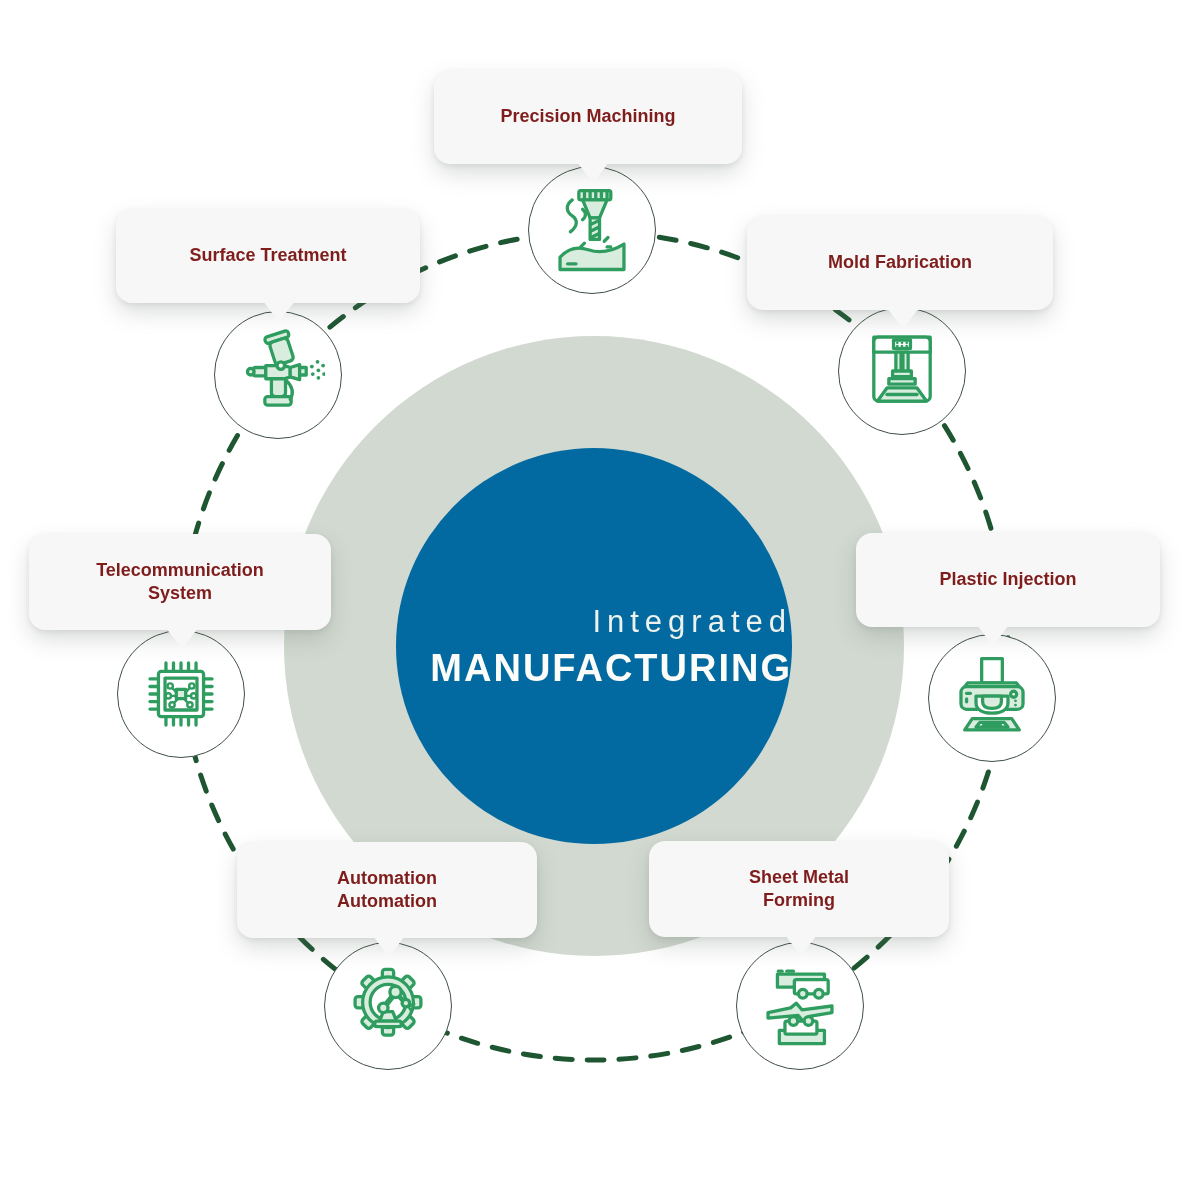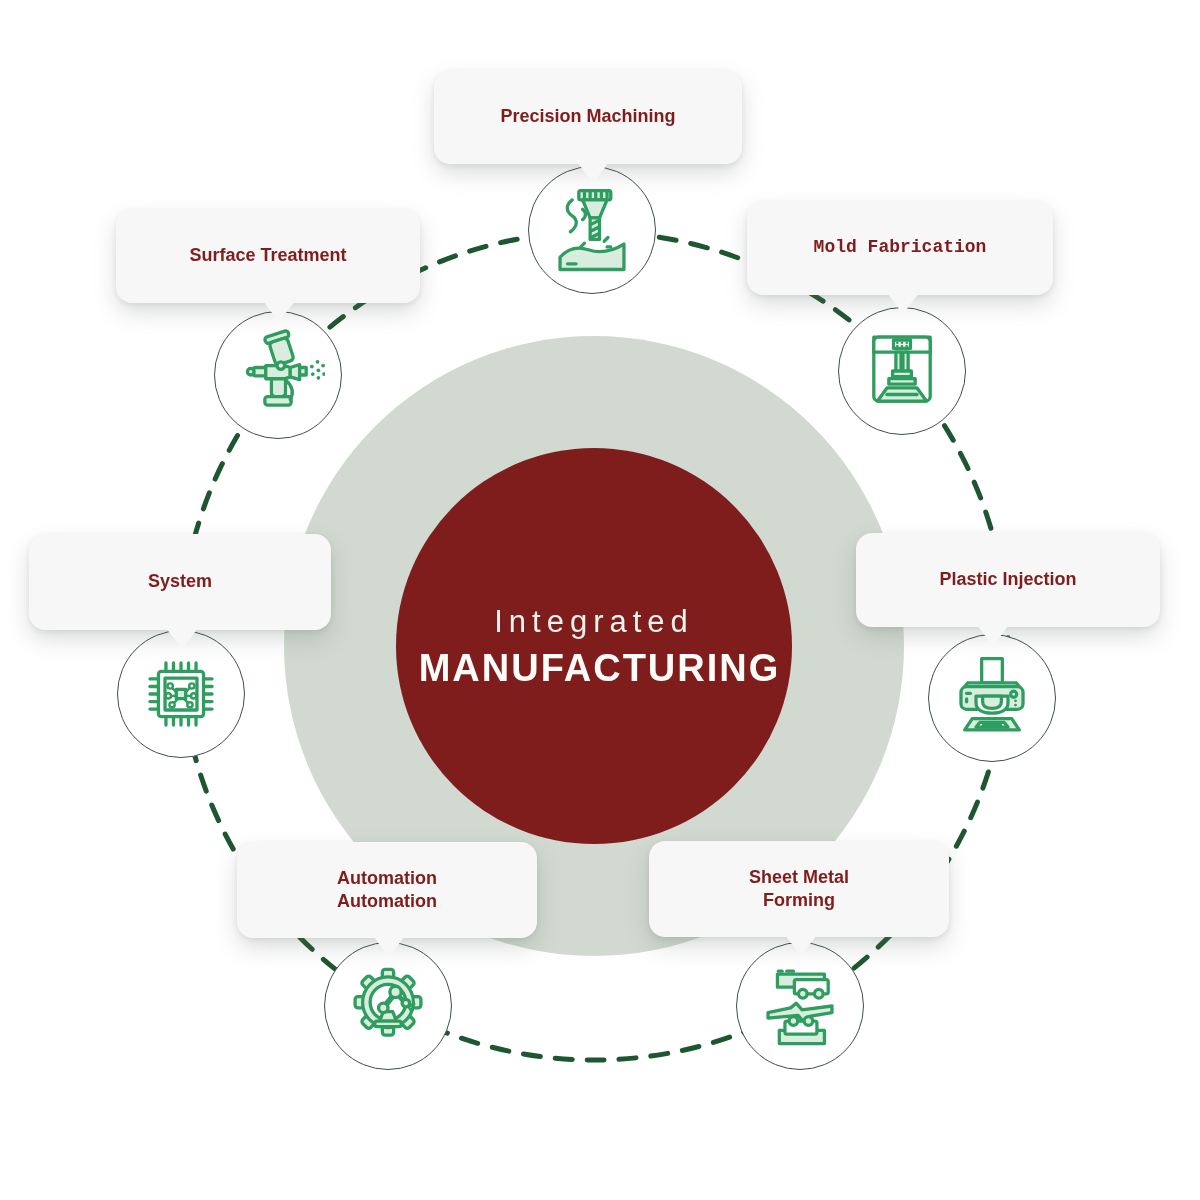--- a/index.html
+++ b/index.html
@@ -9,22 +9,22 @@
     font-family:"Liberation Sans","DejaVu Sans",sans-serif;
   }
   
   .light-circle{
     position:absolute;left:284px;top:336px;width:620px;height:620px;
     border-radius:50%;background:#d1d9d0;z-index:1;
   }
   .ring-svg{position:absolute;left:0;top:0;z-index:2;}
   .dark-circle{
     position:absolute;left:396px;top:448px;width:396px;height:396px;
-    border-radius:50%;background:#7f1d1d;z-index:3;
-    display:flex;flex-direction:column;align-items:center;justify-content:center;gap:12px;
+    border-radius:50%;background:#0369a1;z-index:3;
+    display:flex;flex-direction:column;align-items:flex-end;justify-content:center;gap:12px;
   }
   .center-line1{
     color:#edf2ec;font-size:31px;font-weight:400;letter-spacing:6px;line-height:1;
   }
   .center-line2{
     color:#fcfdf9;font-size:38px;font-weight:700;letter-spacing:2px;line-height:1;margin-left:11px;
   }
   
   .card{
     position:absolute;z-index:6;background:#f6f7f6;border-radius:16px;
@@ -46,21 +46,21 @@
     background:#ffffff;border:1.6px solid #3f4f46;box-sizing:border-box;
     display:flex;align-items:center;justify-content:center;
   }
   .icon-circle svg{width:94px;height:94px;}
   .ic{stroke:#2f9d5f;stroke-width:3.5;stroke-linecap:round;stroke-linejoin:round;fill:none;}
   .fl{fill:#d9edde;} .fw{fill:#ffffff;} .fg{fill:#2f9d5f;stroke:none;}
   
   .card-precision{left:434px;top:70px;width:308px;height:94px;}
   .card-precision .tail{left:143px;}
   .circ-precision{left:528px;top:166px;}
-  .card-mold{left:747px;top:201px;width:306px;height:94px;font-family:Liberation Mono, monospace;}
+  .card-mold{left:747px;top:216px;width:306px;height:94px;}
   .card-mold .tail{left:140px;}
   .circ-mold{left:838px;top:307px;}
   .card-surface{left:116px;top:209px;width:304px;height:94px;}
   .card-surface .tail{left:147px;}
   .circ-surface{left:214px;top:311px;}
   .card-telecom{left:29px;top:534px;width:302px;height:96px;}
   .card-telecom .tail{left:137px;}
   .circ-telecom{left:117px;top:630px;}
   .card-plastic{left:856px;top:533px;width:304px;height:94px;}
   .card-plastic .tail{left:121px;}
@@ -166,20 +166,21 @@
         <circle class="fg" cx="92" cy="36" r="2"></circle>
       <circle class="fg" cx="93" cy="45" r="2"></circle>
         <circle class="fg" cx="87" cy="49" r="2"></circle>
       <circle class="fg" cx="98" cy="40" r="2"></circle>
         <circle class="fg" cx="99" cy="49" r="2"></circle>
       <circle class="fg" cx="93" cy="53" r="2"></circle>
     </svg>
   </div>
 
   <div class="card card-telecom">
+    <span class="line">Telecommunication</span>
     <span class="line">System</span>
     <div class="tail"></div>
   </div>
   <div class="icon-circle circ-telecom">
     <svg viewBox="0 0 100 100">
       <g class="ic">
         <line x1="34" y1="17" x2="34" y2="26"></line>
           <line x1="42" y1="17" x2="42" y2="26"></line>
           <line x1="50" y1="17" x2="50" y2="26"></line>
           <line x1="58" y1="17" x2="58" y2="26"></line>

